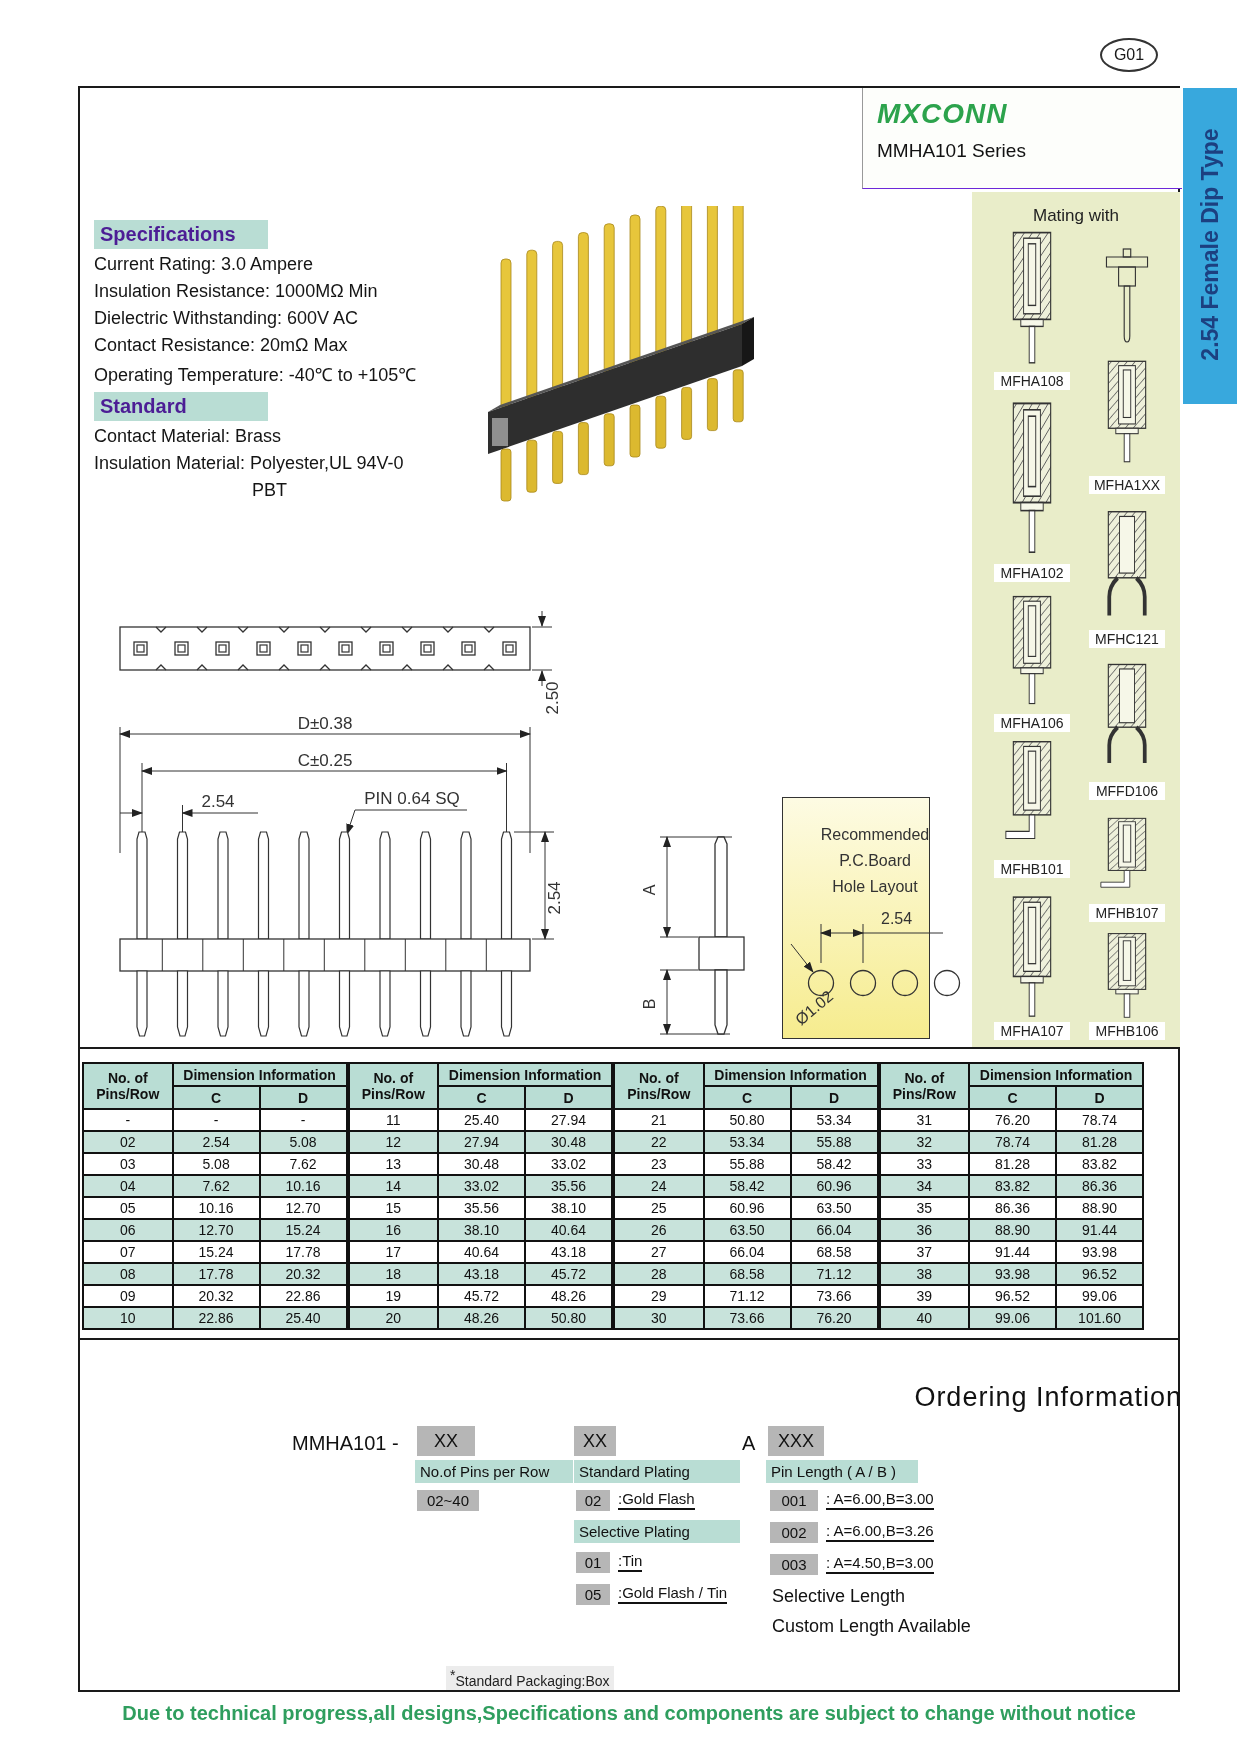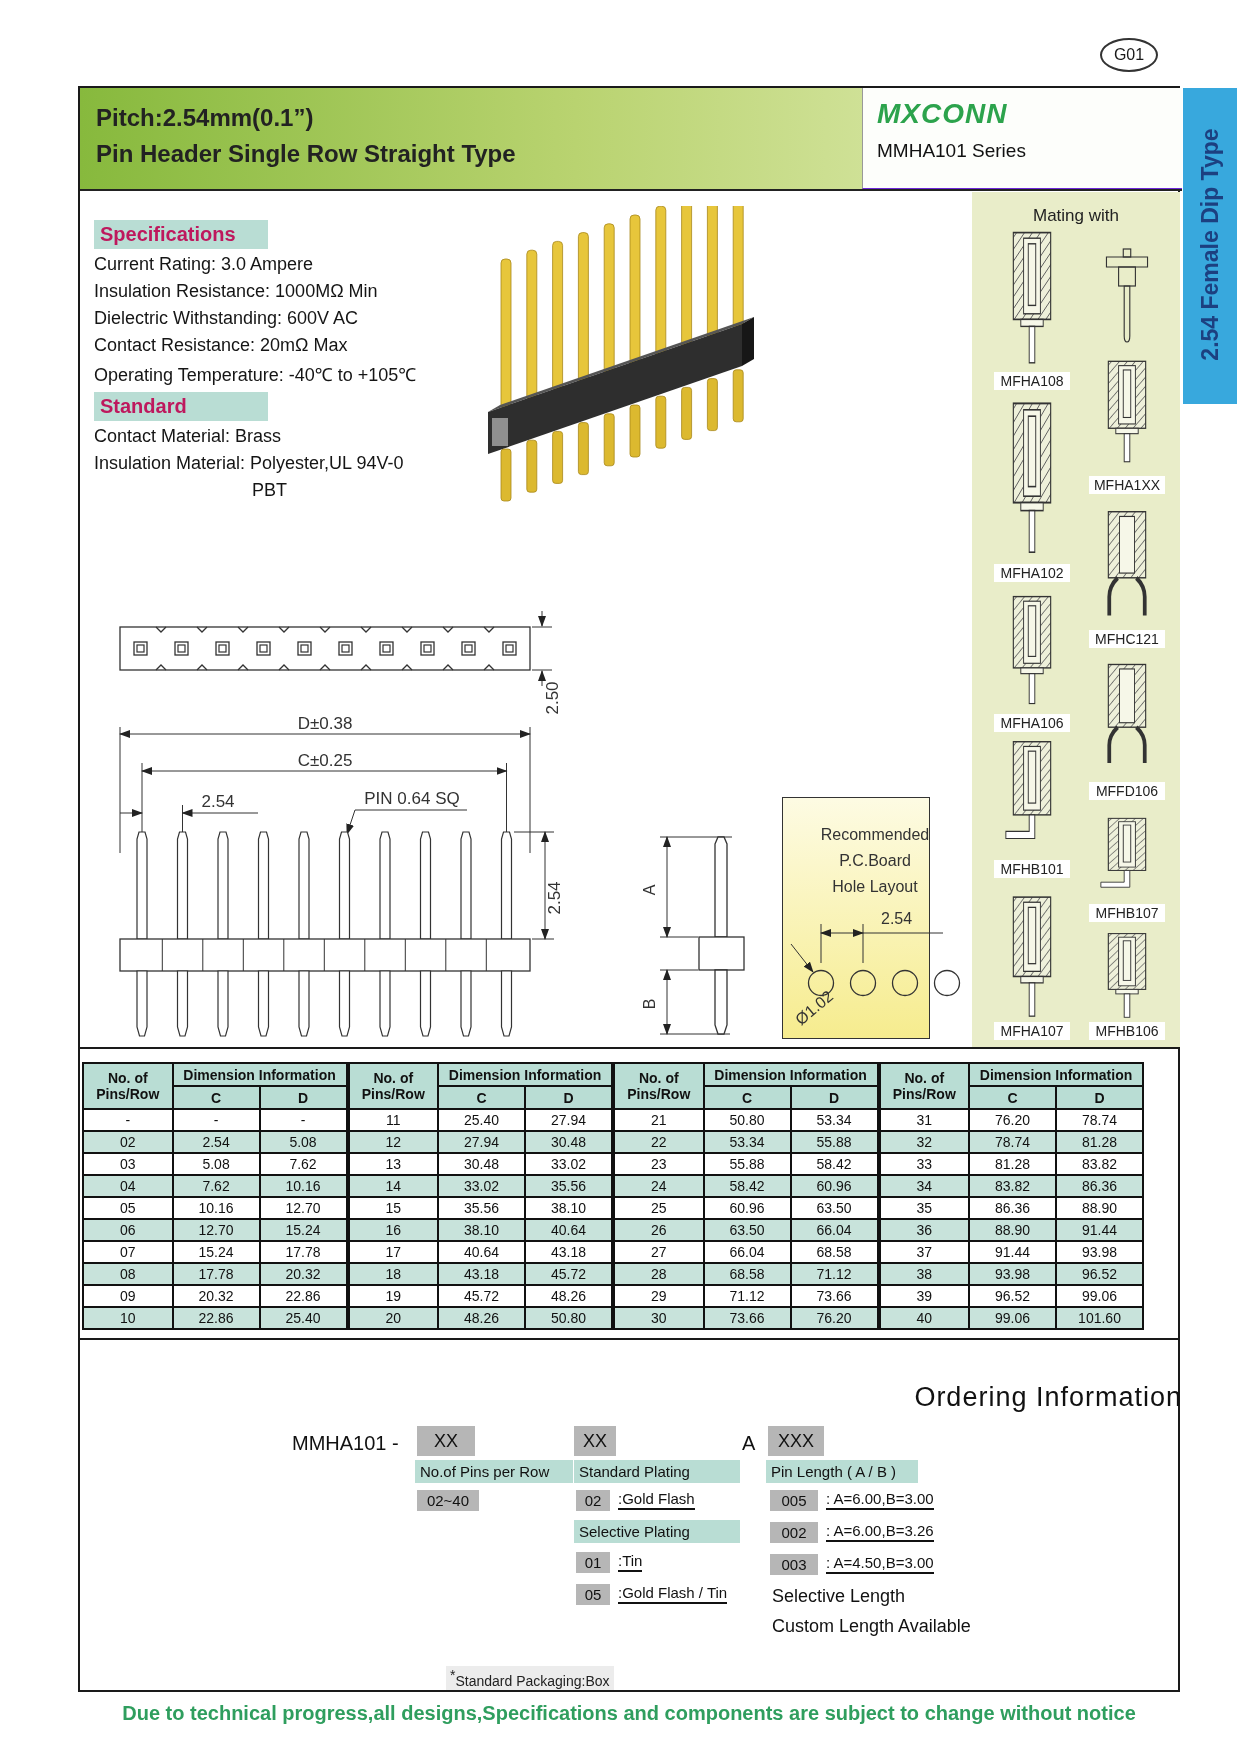--- a/index.html
+++ b/index.html
@@ -21,21 +21,21 @@
 
   .brandbox{position:absolute;left:782px;top:0;width:320px;height:101px;background:#fdfefb;
     border-left:1px solid #999;border-bottom:1px solid #6d28d9;box-sizing:border-box;}
   .brandbox .mx{position:absolute;left:14px;top:10px;font-size:28px;font-weight:700;font-style:italic;color:#2ca34c;letter-spacing:1px;}
   .brandbox .ser{position:absolute;left:14px;top:52px;font-size:19px;color:#111;}
 
   .bluetab{position:absolute;left:1183px;top:88px;width:54px;height:316px;background:#38a8dd;}
   .bluetab span{position:absolute;left:-123px;top:143px;width:300px;text-align:center;
     transform:rotate(-90deg);font-size:23px;font-weight:700;color:#1c4080;white-space:nowrap;}
 
-  .sechead{position:absolute;background:#b9ddd4;font-size:20px;font-weight:700;color:#be185d;
+  .sechead{position:absolute;background:#b9ddd4;font-size:20px;font-weight:700;color:#4c1d95;
     width:174px;padding:3px 0 3px 6px;box-sizing:border-box;}
   .specline{position:absolute;font-size:18px;color:#151515;white-space:nowrap;}
 
   .mating{position:absolute;left:892px;top:104px;width:208px;height:855px;background:#e9edc9;}
   .mating .mtitle{position:absolute;left:0;top:14px;width:100%;text-align:center;font-size:17px;color:#222;}
   .mitem{position:absolute;}
   .mlabel{position:absolute;font-size:14px;color:#222;background:#fff;text-align:center;width:76px;padding:1px 0;}
 
   .divider{position:absolute;left:0;width:1098px;height:2px;background:#1a1a1a;}
 
@@ -121,24 +121,20 @@
 <div class="page">
 
   <div class="gbadge">G01</div>
 
   <div class="bluetab">
     <span>2.54 Female Dip Type</span>
   </div>
 
   <div class="frame">
 
-    <div class="green-band">
-      <div class="t1">Pitch:2.54mm(0.1”)</div>
-      <div class="t2">Pin Header Single Row Straight Type</div>
-    </div>
     <div class="brandbox">
       <div class="mx">MXCONN</div>
       <div class="ser">MMHA101 Series</div>
     </div>
 
     <div class="sechead" style="left:14px;top:132px;">Specifications</div>
     <div class="specline" style="left:14px;top:166px;">Current Rating: 3.0 Ampere</div>
     <div class="specline" style="left:14px;top:193px;">Insulation Resistance: 1000MΩ Min</div>
     <div class="specline" style="left:14px;top:220px;">Dielectric Withstanding: 600V AC</div>
     <div class="specline" style="left:14px;top:247px;">Contact Resistance: 20mΩ Max</div>
@@ -647,21 +643,21 @@
     <div class="uline" style="left:538px;top:1402px;">:Gold Flash</div>
 
     <div class="tealstrip" style="left:494px;top:1432px;width:166px;">Selective Plating</div>
 
     <div class="chip" style="left:496px;top:1464px;width:34px;">01</div>
     <div class="uline" style="left:538px;top:1464px;">:Tin</div>
 
     <div class="chip" style="left:496px;top:1496px;width:34px;">05</div>
     <div class="uline" style="left:538px;top:1496px;">:Gold Flash / Tin</div>
 
-    <div class="chip" style="left:690px;top:1402px;width:48px;">005</div>
+    <div class="chip" style="left:690px;top:1402px;width:48px;">001</div>
     <div class="uline" style="left:746px;top:1402px;">: A=6.00,B=3.00</div>
 
     <div class="chip" style="left:690px;top:1434px;width:48px;">002</div>
     <div class="uline" style="left:746px;top:1434px;">: A=6.00,B=3.26</div>
 
     <div class="chip" style="left:690px;top:1466px;width:48px;">003</div>
     <div class="uline" style="left:746px;top:1466px;">: A=4.50,B=3.00</div>
 
     <div class="plain" style="left:692px;top:1498px;">Selective Length</div>
     <div class="plain" style="left:692px;top:1528px;">Custom Length Available</div>

